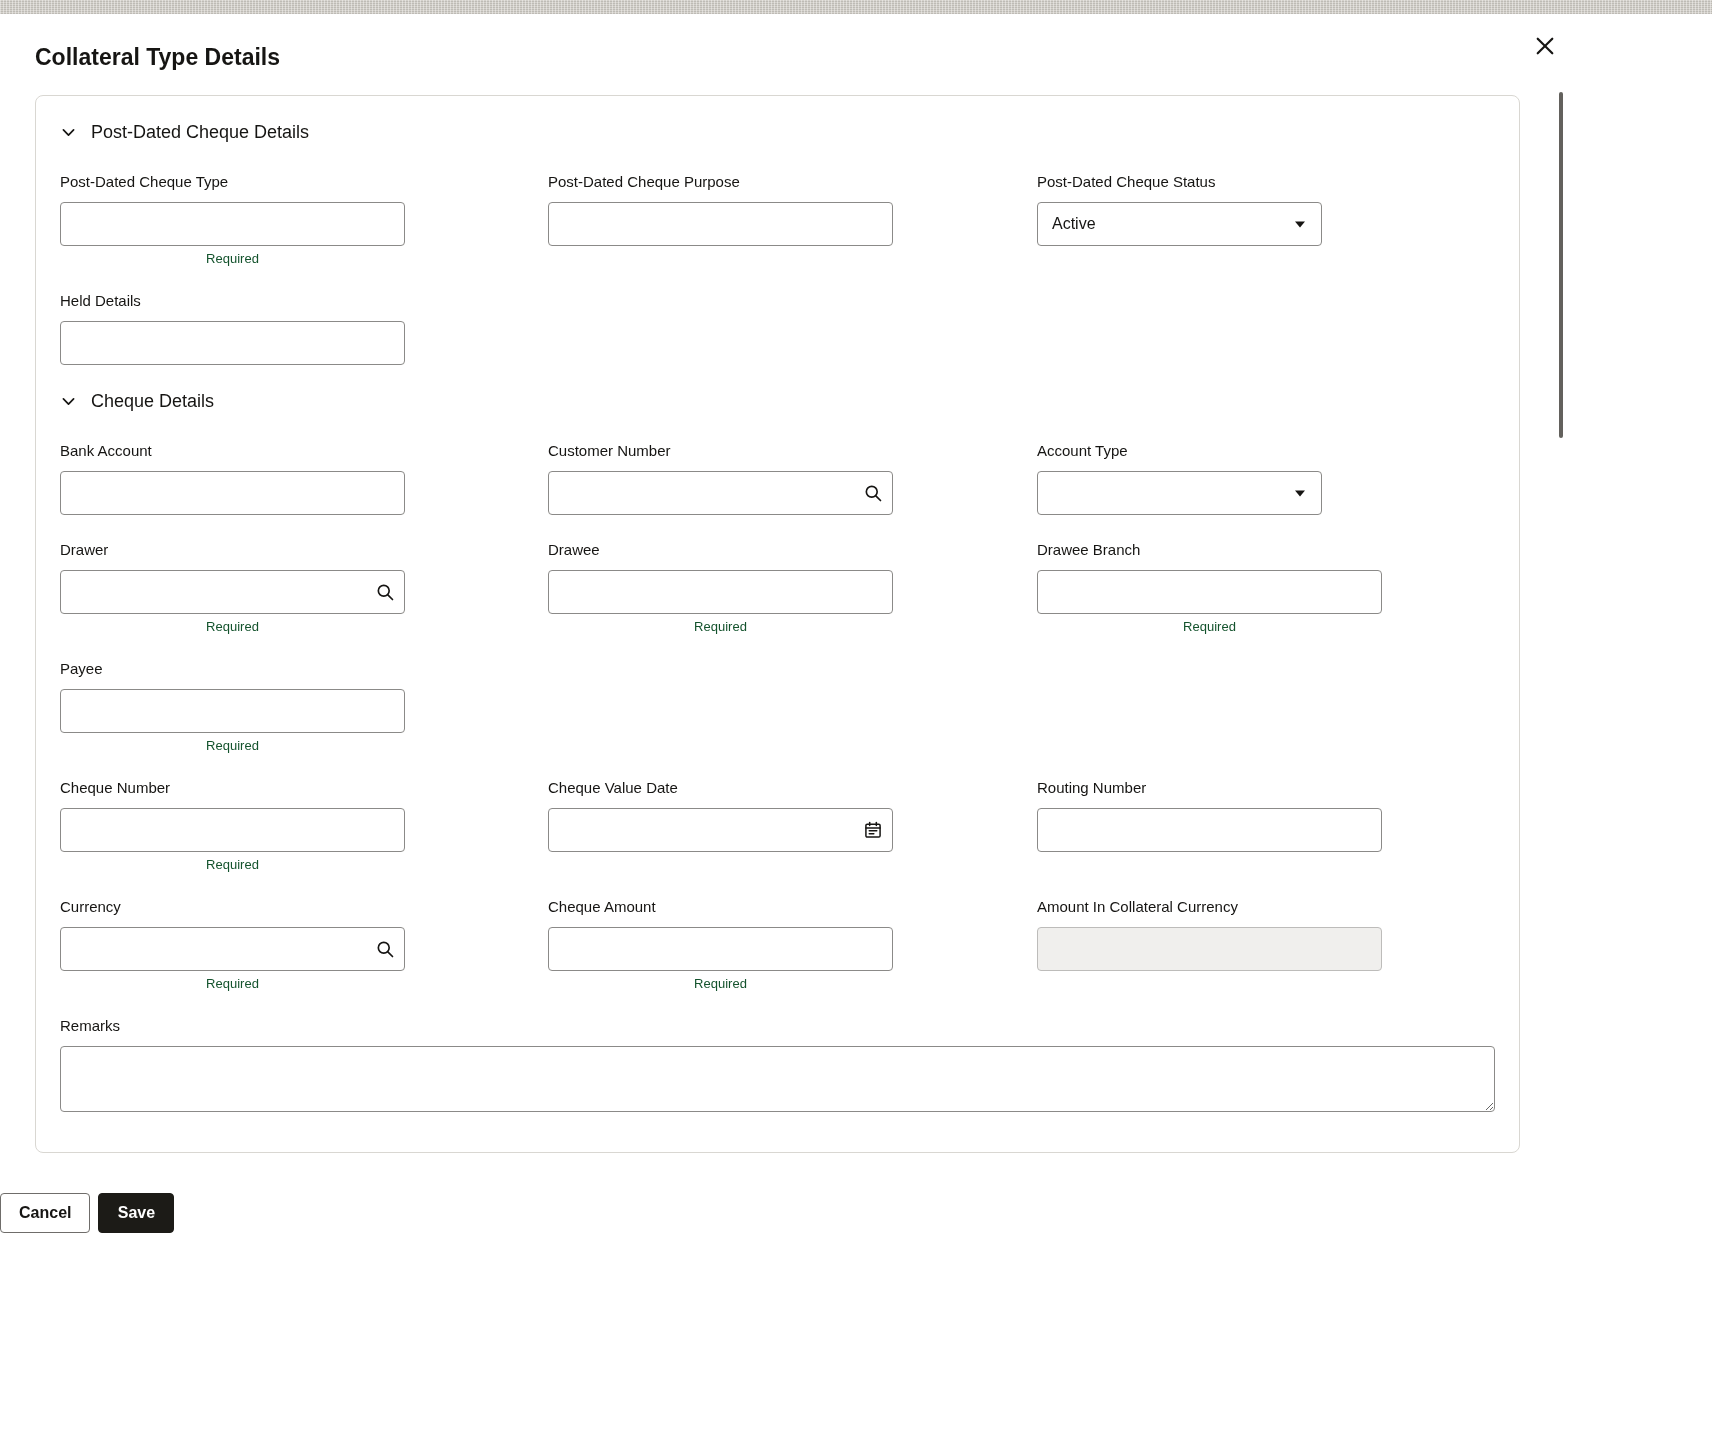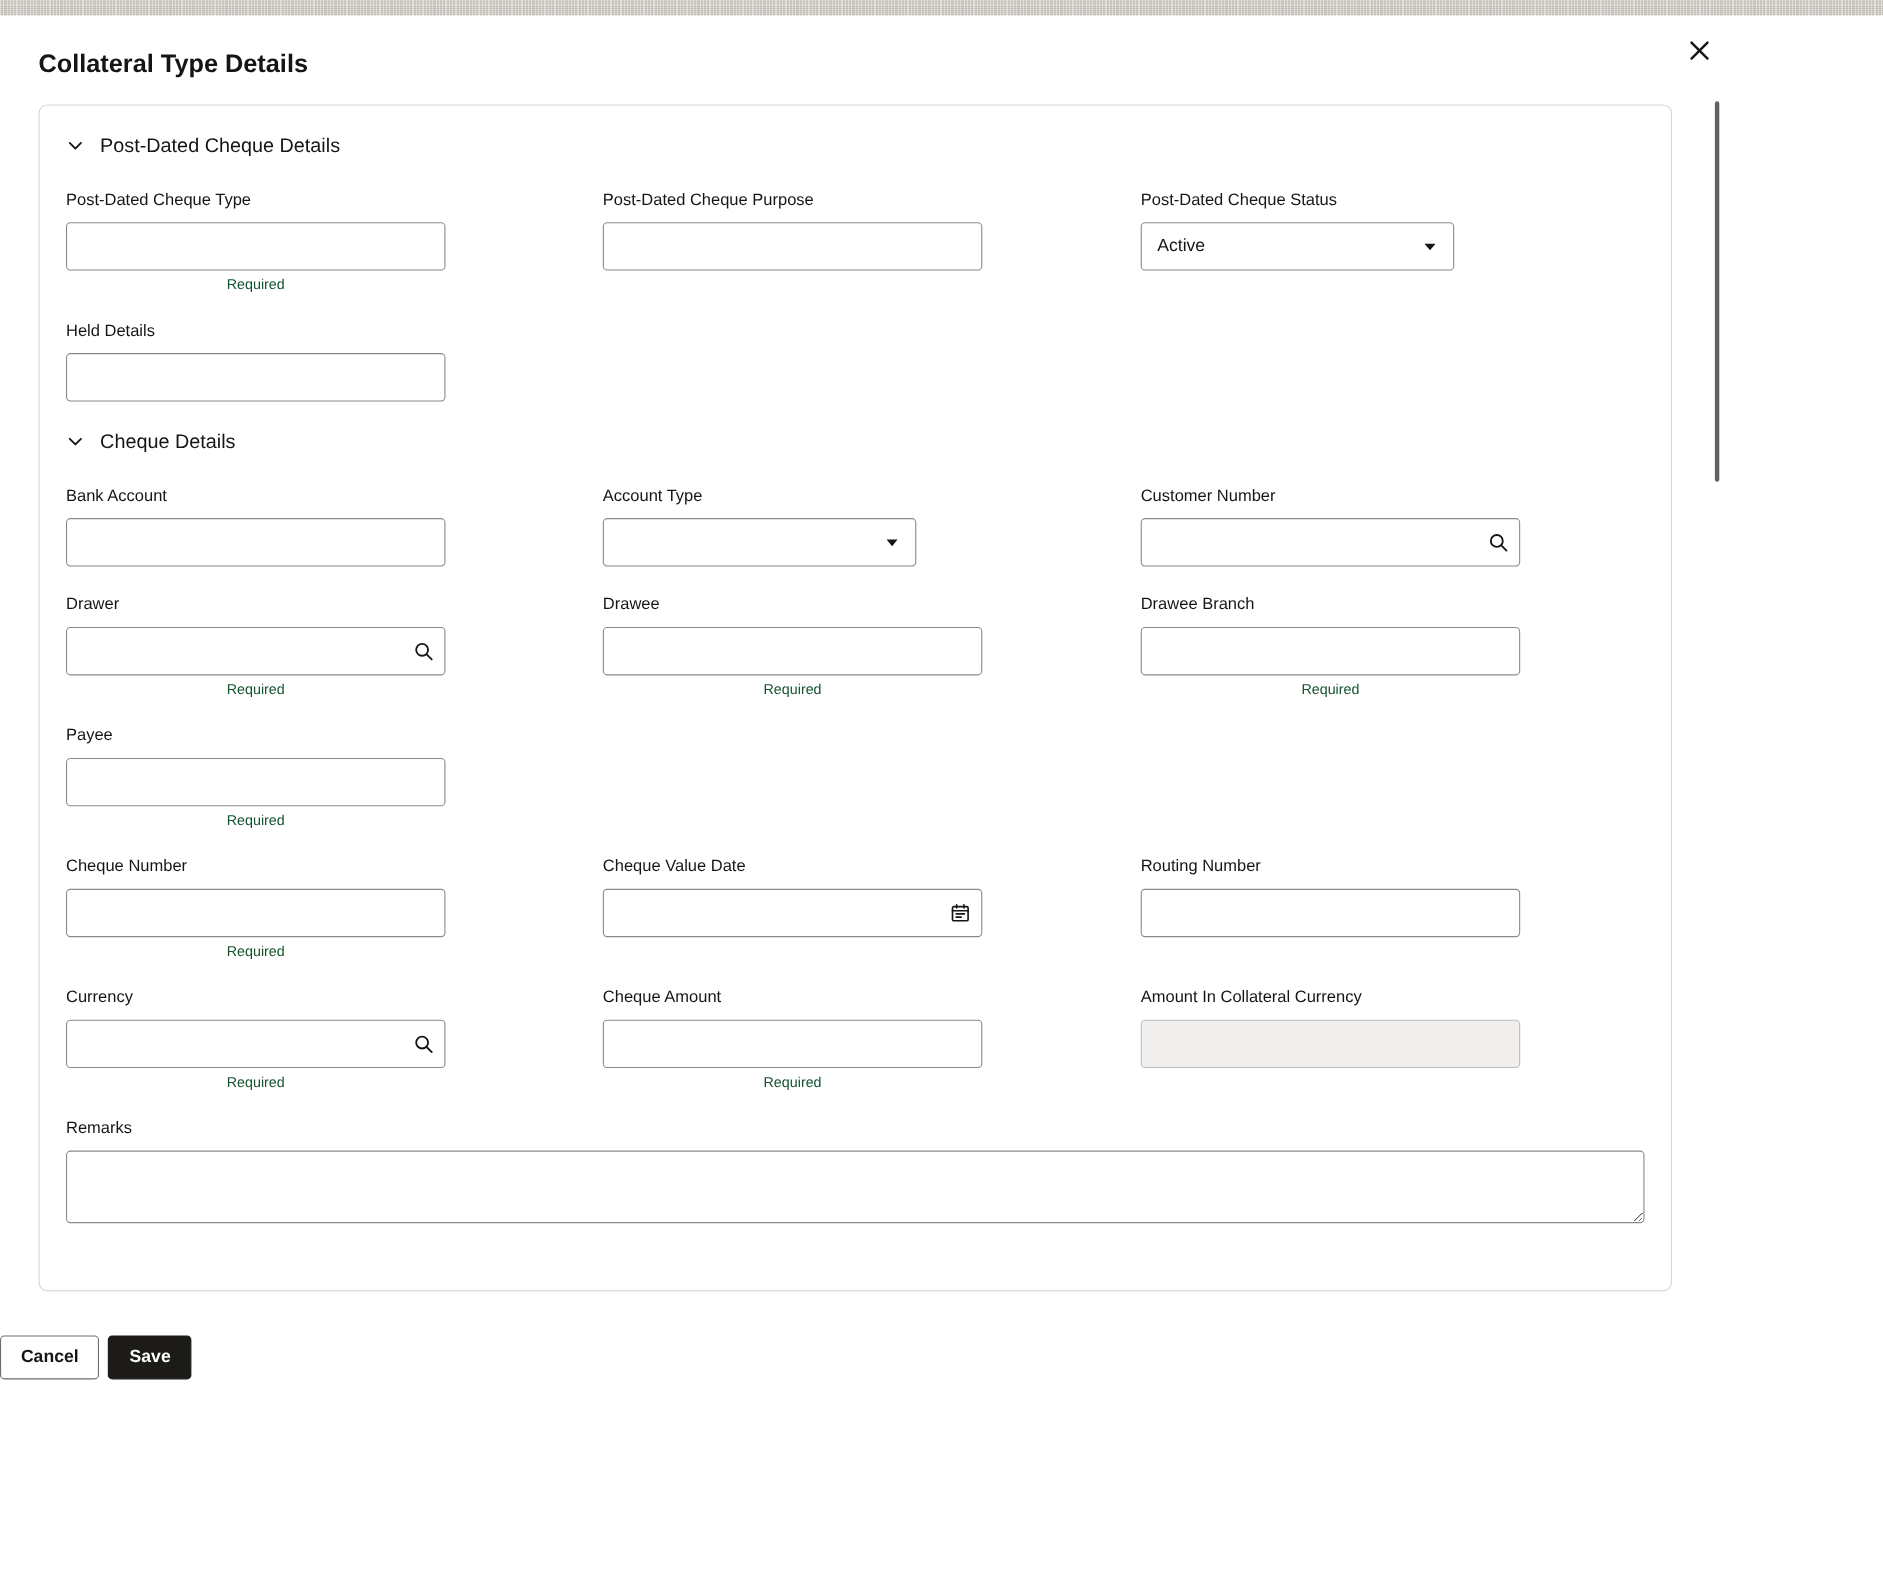--- a/index.html
+++ b/index.html
@@ -23,21 +23,21 @@
   }
   .close-btn {
     position:absolute; top:30px; left:1529px;
     width:32px; height:32px;
     display:flex; align-items:center; justify-content:center;
     cursor:pointer; background:transparent; border:none;
   }
   .panel {
     margin-left:35px; width:1485px;
     border:1px solid #d9d7d2; border-radius:8px;
-    padding:26px 24px 56px;
+    padding:26px 24px 36px;
     background:#fff;
   }
   .section-header {
     display:flex; align-items:center; gap:14px;
     font-size:18px; font-weight:400; color:#161513;
     margin:0 0 30px 0; cursor:pointer;
   }
   .section-header.second { margin-top:20px; }
   .form-row {
     display:grid; grid-template-columns:488px 489px 1fr;
@@ -157,38 +157,38 @@
     </svg>
     <span>Cheque Details</span>
   </div>
 
   <div class="form-row">
     <div class="field">
       <label class="field-label">Bank Account</label>
       <input type="text" class="text-input" value="" style="">
     </div>
     <div class="field">
+      <label class="field-label">Customer Number</label>
+      <div class="input-wrap">
+        <input type="text" class="text-input" value="" style="">
+        <button class="icon-btn">
+          <svg class="stroke-ic" width="20" height="20" viewBox="0 0 24 24">
+            <circle cx="10.5" cy="10.5" r="6.5"></circle>
+            <line x1="15.4" y1="15.4" x2="21" y2="21"></line>
+          </svg>
+        </button>
+      </div>
+    </div>
+    <div class="field">
       <label class="field-label">Account Type</label>
       <div class="select-box">
         <span></span>
         <svg width="14" height="14" viewBox="0 0 14 14">
             <polygon points="2,4.5 12,4.5 7,10.5" fill="#161513"></polygon>
           </svg>
-      </div>
-    </div>
-    <div class="field">
-      <label class="field-label">Customer Number</label>
-      <div class="input-wrap">
-        <input type="text" class="text-input" value="" style="">
-        <button class="icon-btn">
-          <svg class="stroke-ic" width="20" height="20" viewBox="0 0 24 24">
-            <circle cx="10.5" cy="10.5" r="6.5"></circle>
-            <line x1="15.4" y1="15.4" x2="21" y2="21"></line>
-          </svg>
-        </button>
       </div>
     </div>
   </div>
 
   <div class="form-row">
     <div class="field">
       <label class="field-label">Drawer</label>
       <div class="input-wrap">
         <input type="text" class="text-input" value="" style="">
         <button class="icon-btn">

